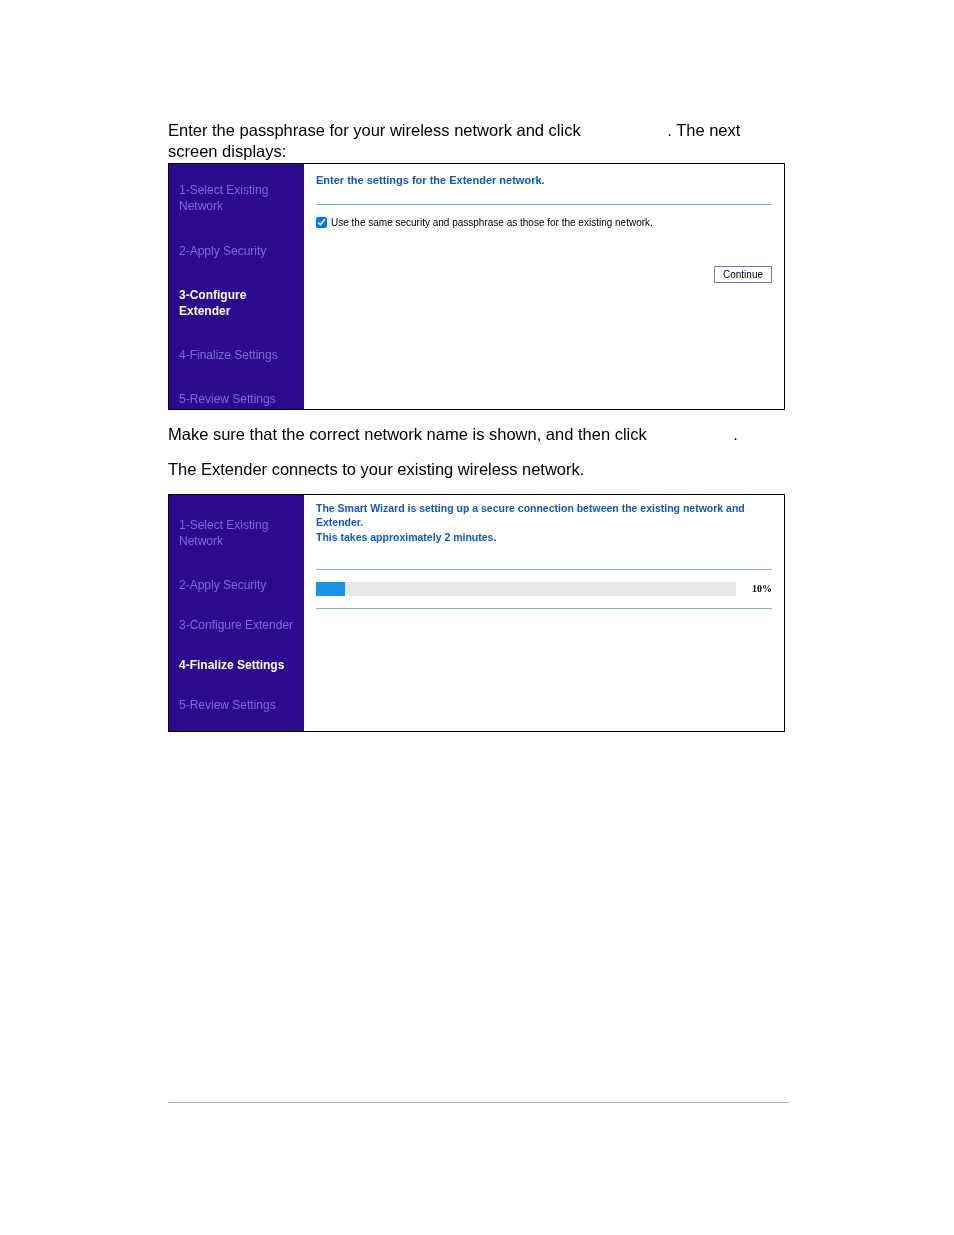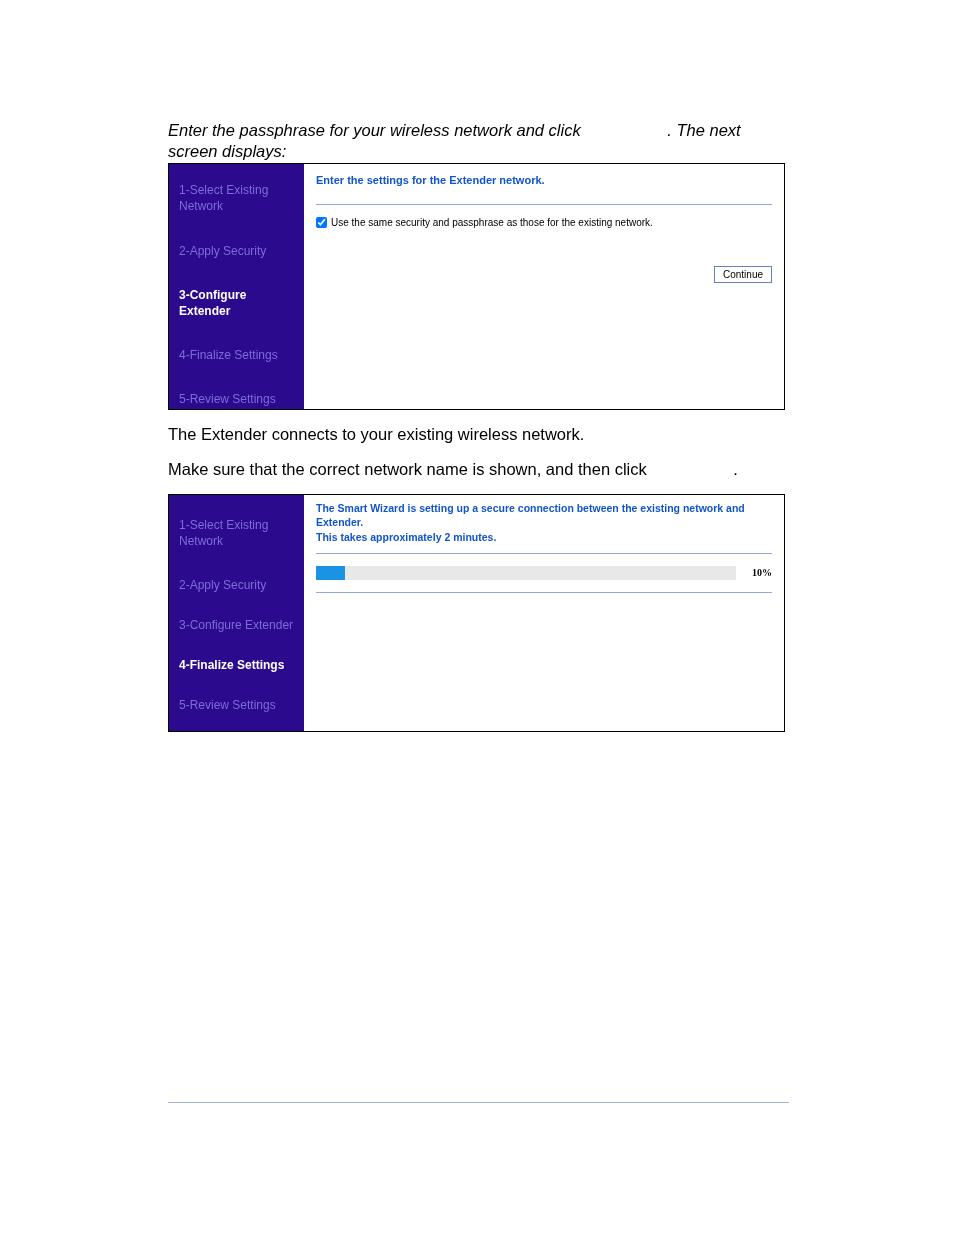--- a/index.html
+++ b/index.html
@@ -13,21 +13,20 @@
       padding: 120px 165px 40px 168px;
     }
     .body-text {
       font-size: 16.5px;
       color: #000;
       line-height: 1.25;
       margin-bottom: 14px;
     }
     .body-text-block {
       margin-bottom: 1px;
-      font-style: italic;
     }
     .wizard-frame {
       width: 617px;
       border: 1px solid #000;
       display: flex;
       margin-top: 2px;
       margin-bottom: 14px;
       box-sizing: border-box;
     }
     .sidebar {
@@ -57,21 +56,21 @@
       color: #1155cc;
       font-weight: bold;
       font-size: 11px;
       margin-bottom: 18px;
     }
     .pane-heading-multi {
       color: #1155cc;
       font-weight: bold;
       font-size: 10.5px;
       line-height: 1.4;
-      margin-bottom: 8px;
+      margin-bottom: 24px;
     }
     .blue-hr {
       height: 1px;
       background: #8caadb;
       margin: 0 0 12px 0;
     }
     .form-row {
       display: flex;
       align-items: center;
       font-size: 10px;
@@ -172,26 +171,26 @@
       <div class="checkbox-row">
         <input type="checkbox" checked="" style="">
         <span>Use the same security and passphrase as those for the existing network.</span>
       </div>
       <div class="btn-row">
         <button class="continue-btn">Continue</button>
       </div>
     </div>
   </div>
 
-  <div class="body-text">The Extender connects to your existing wireless network.</div>
-
   <div class="body-text">
     <span>Make sure that the correct network name is shown, and then click</span>
     <span style="margin-left:82px">.</span>
   </div>
+
+  <div class="body-text">The Extender connects to your existing wireless network.</div>
 
   <div class="wizard-frame" style="height:238px">
     <div class="sidebar" style="padding-top:22px">
       <div class="sidebar-item">1-Select Existing Network</div>
       <div class="sidebar-item" style="margin-bottom:24px">2-Apply Security</div>
       <div class="sidebar-item" style="margin-bottom:24px">3-Configure Extender</div>
       <div class="sidebar-item active" style="margin-bottom:24px">4-Finalize Settings</div>
       <div class="sidebar-item" style="margin-bottom:0">5-Review Settings</div>
     </div>
     <div class="content-pane frame2-content">

